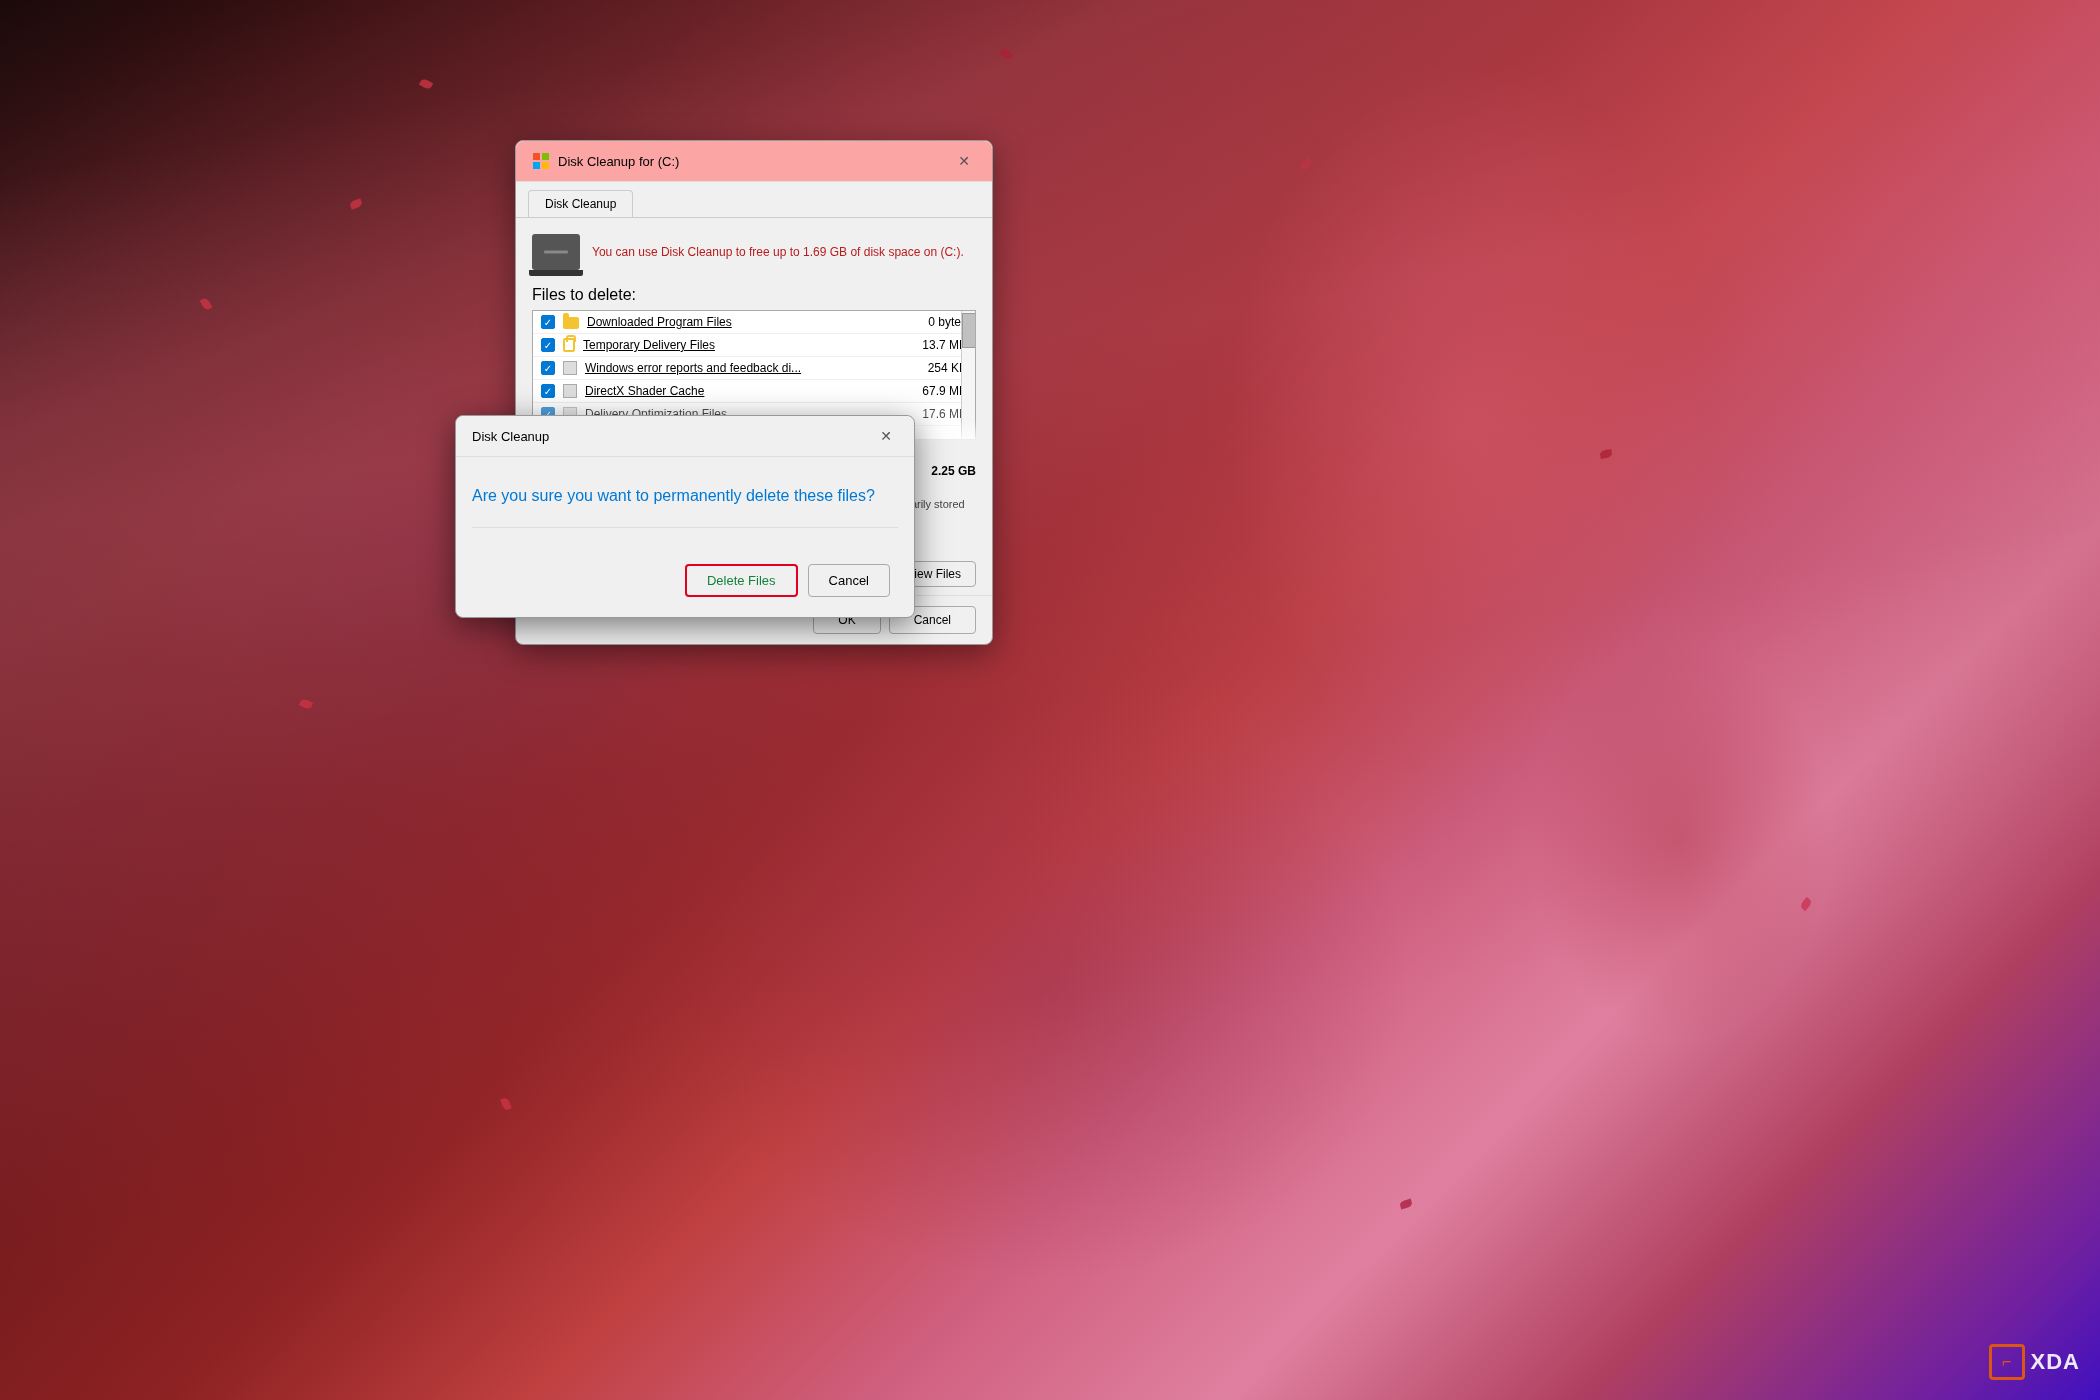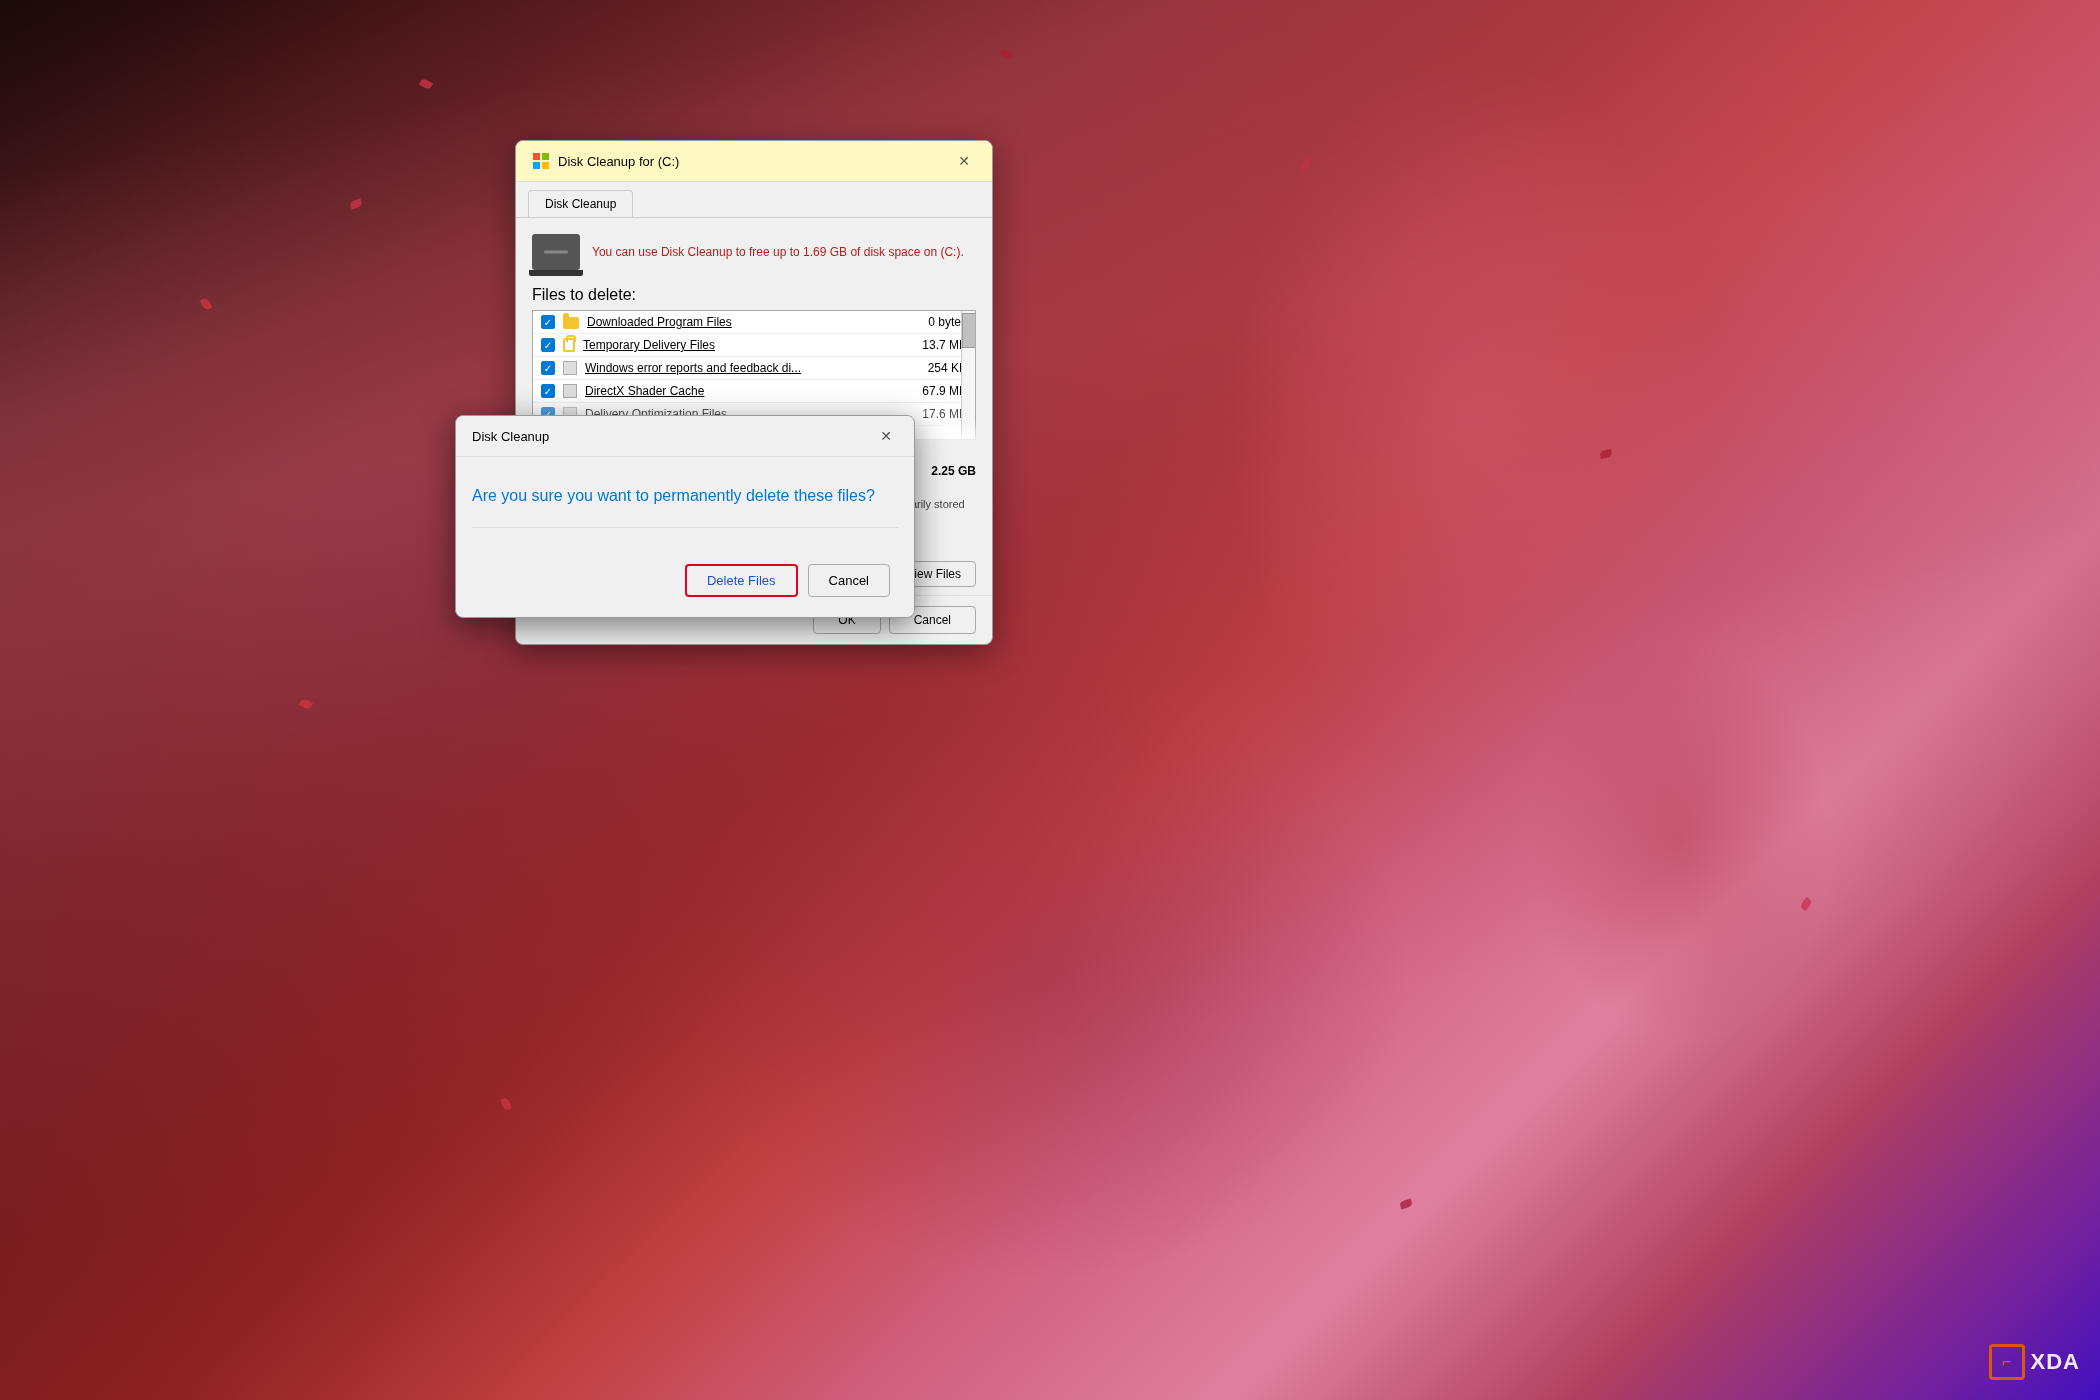--- a/index.html
+++ b/index.html
@@ -61,21 +61,21 @@
       border: 1px solid #999;
       border-radius: 8px;
       box-shadow: 0 8px 32px rgba(0,0,0,0.4);
     }
 
     .dialog-titlebar {
       display: flex;
       align-items: center;
       justify-content: space-between;
       padding: 8px 12px 8px 16px;
-      background: #fef9c3;
+      background: #fca5a5;
       border-radius: 8px 8px 0 0;
       border-bottom: 1px solid #ddd;
     }
 
     .dialog-title-left {
       display: flex;
       align-items: center;
       gap: 8px;
     }
 
@@ -355,21 +355,21 @@
       padding: 0 24px 20px;
     }
 
     .btn-delete-files {
       padding: 7px 20px;
       background: #f0f0f0;
       border: 2px solid #e00020;
       border-radius: 4px;
       font-size: 13px;
       cursor: pointer;
-      color: #1d4ed8;
+      color: #15803d;
     }
 
     .btn-cancel-confirm {
       padding: 7px 20px;
       background: #f0f0f0;
       border: 1px solid #aaa;
       border-radius: 4px;
       font-size: 13px;
       cursor: pointer;
     }

